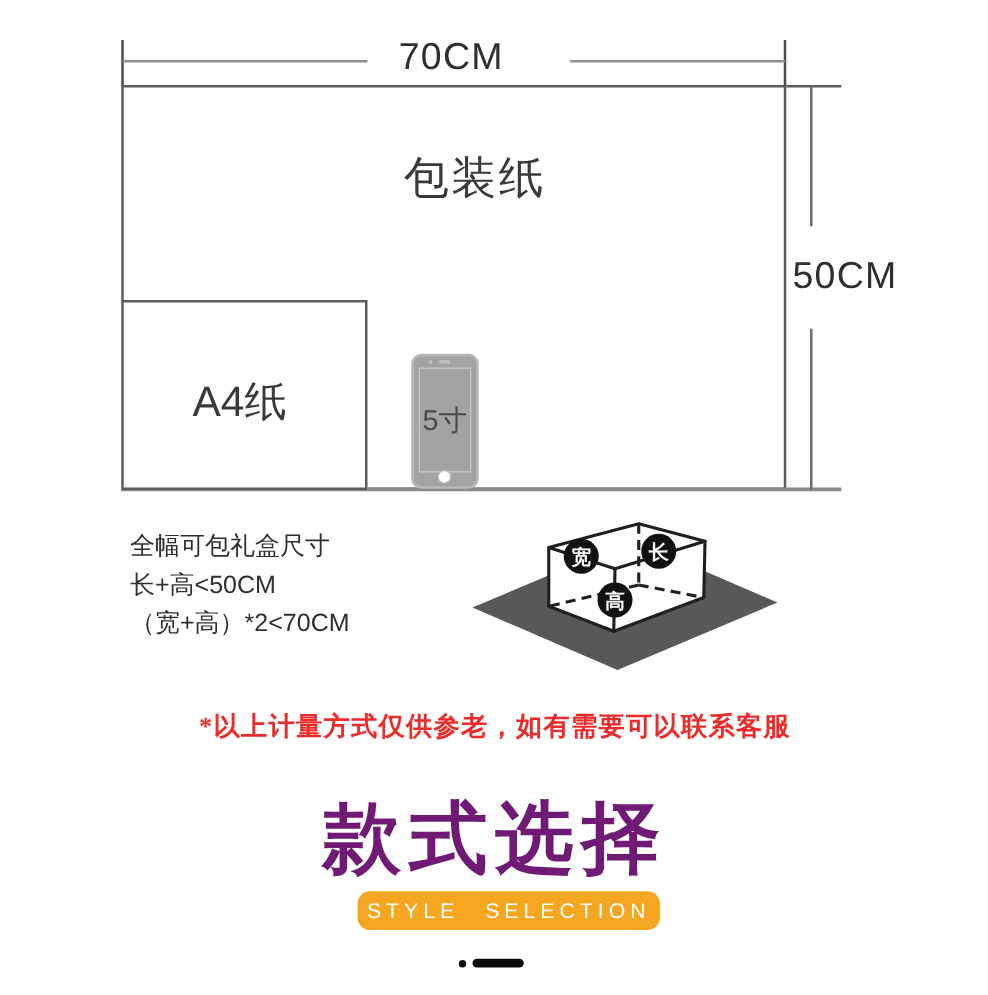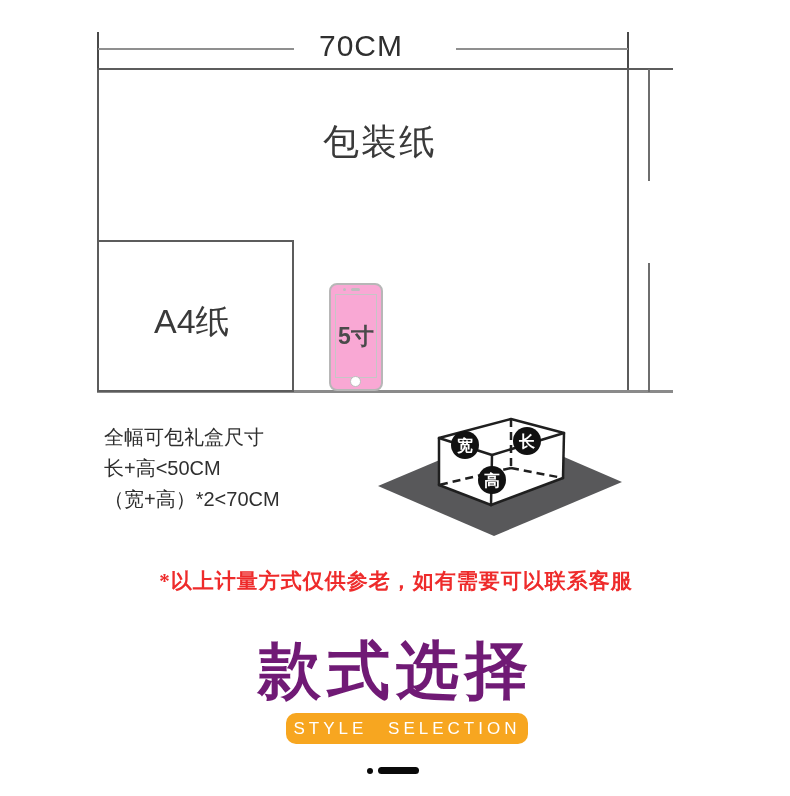--- a/index.html
+++ b/index.html
@@ -33,22 +33,21 @@
   .baseline { border-top: 3px solid #8a8a8a; height: 0; }
   .topline-ext { border-top: 2px solid #5c5c5c; height: 0; }
 
   .paper-label { font-size: 36px; color: #3a3a3a; letter-spacing: 2px; white-space: nowrap; }
   .a4-label { font-size: 34px; color: #3a3a3a; white-space: nowrap; }
 
   
   .phone {
     border: 2px solid #b7b7b7;
     border-radius: 8px;
-    background: #f9a8d4;
-    font-weight: bold;
+    background: #a3a3a3;
   }
   .phone-screen {
     position: absolute;
     left: 4px; top: 9px;
     width: 42px; height: 84px;
     border: 1px solid #c6c6c6;
     display: flex; align-items: center; justify-content: center;
   }
   .phone-label { font-size: 23px; color: #4a4a4a; white-space: nowrap; }
   .phone-cam {
@@ -134,20 +133,21 @@
   <div class="abs dim-label" style="left:318px; top:13px;">70CM</div>
 
   <div class="abs paper-rect" style="left:96px; top:52px; width:532px; height:324px;"></div>
   <div class="abs paper-label" style="left:322px; top:102px;">包装纸</div>
 
   <div class="abs topline-ext" style="left:628px; top:52px; width:44px;"></div>
   <div class="abs baseline" style="left:96px; top:374px; width:576px;"></div>
 
   <div class="abs vline" style="left:647px; top:53px; height:112px;"></div>
   <div class="abs vline" style="left:647px; top:247px; height:129px;"></div>
+  <div class="abs dim-label" style="left:633px; top:188px;">50CM</div>
 
   <div class="abs paper-rect" style="left:96px; top:224px; width:197px; height:152px;"></div>
   <div class="abs a4-label" style="left:153px; top:283px;">A4纸</div>
 
   <div class="abs phone" style="left:328px; top:267px; width:54px; height:108px;">
     <div class="phone-cam"></div>
     <div class="phone-speaker"></div>
     <div class="phone-screen">
       <span class="phone-label">5寸</span>
     </div>

